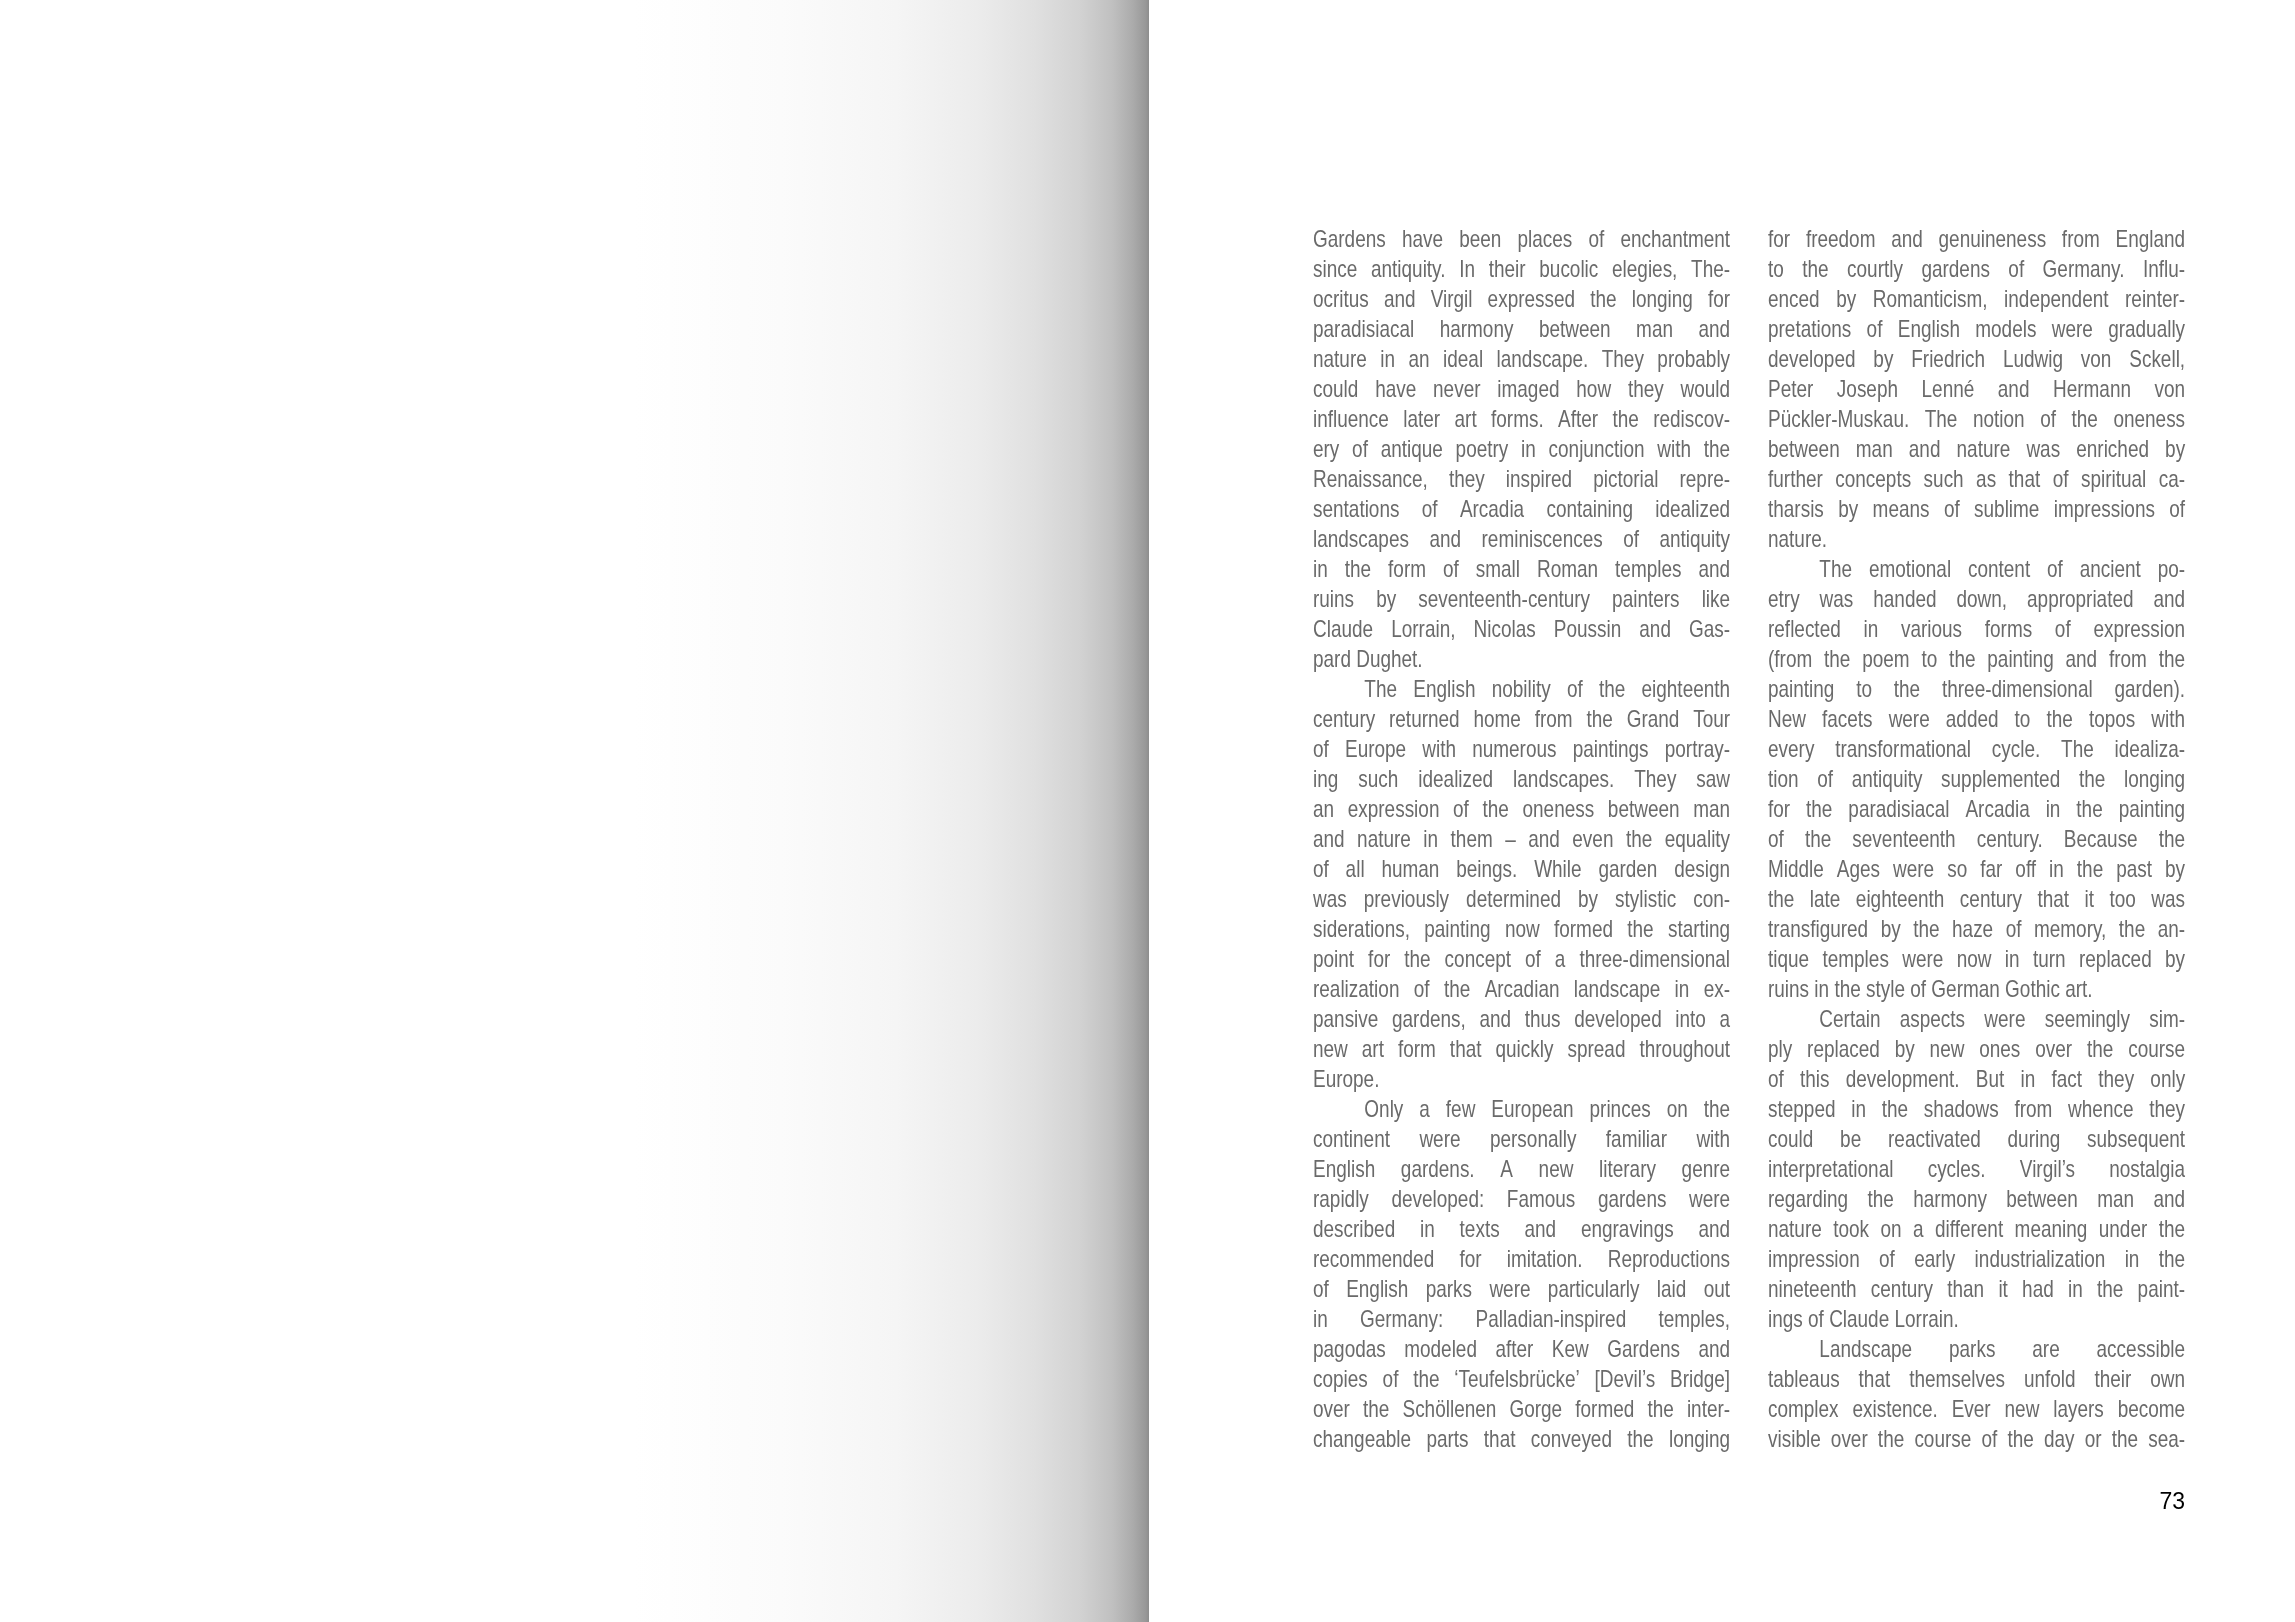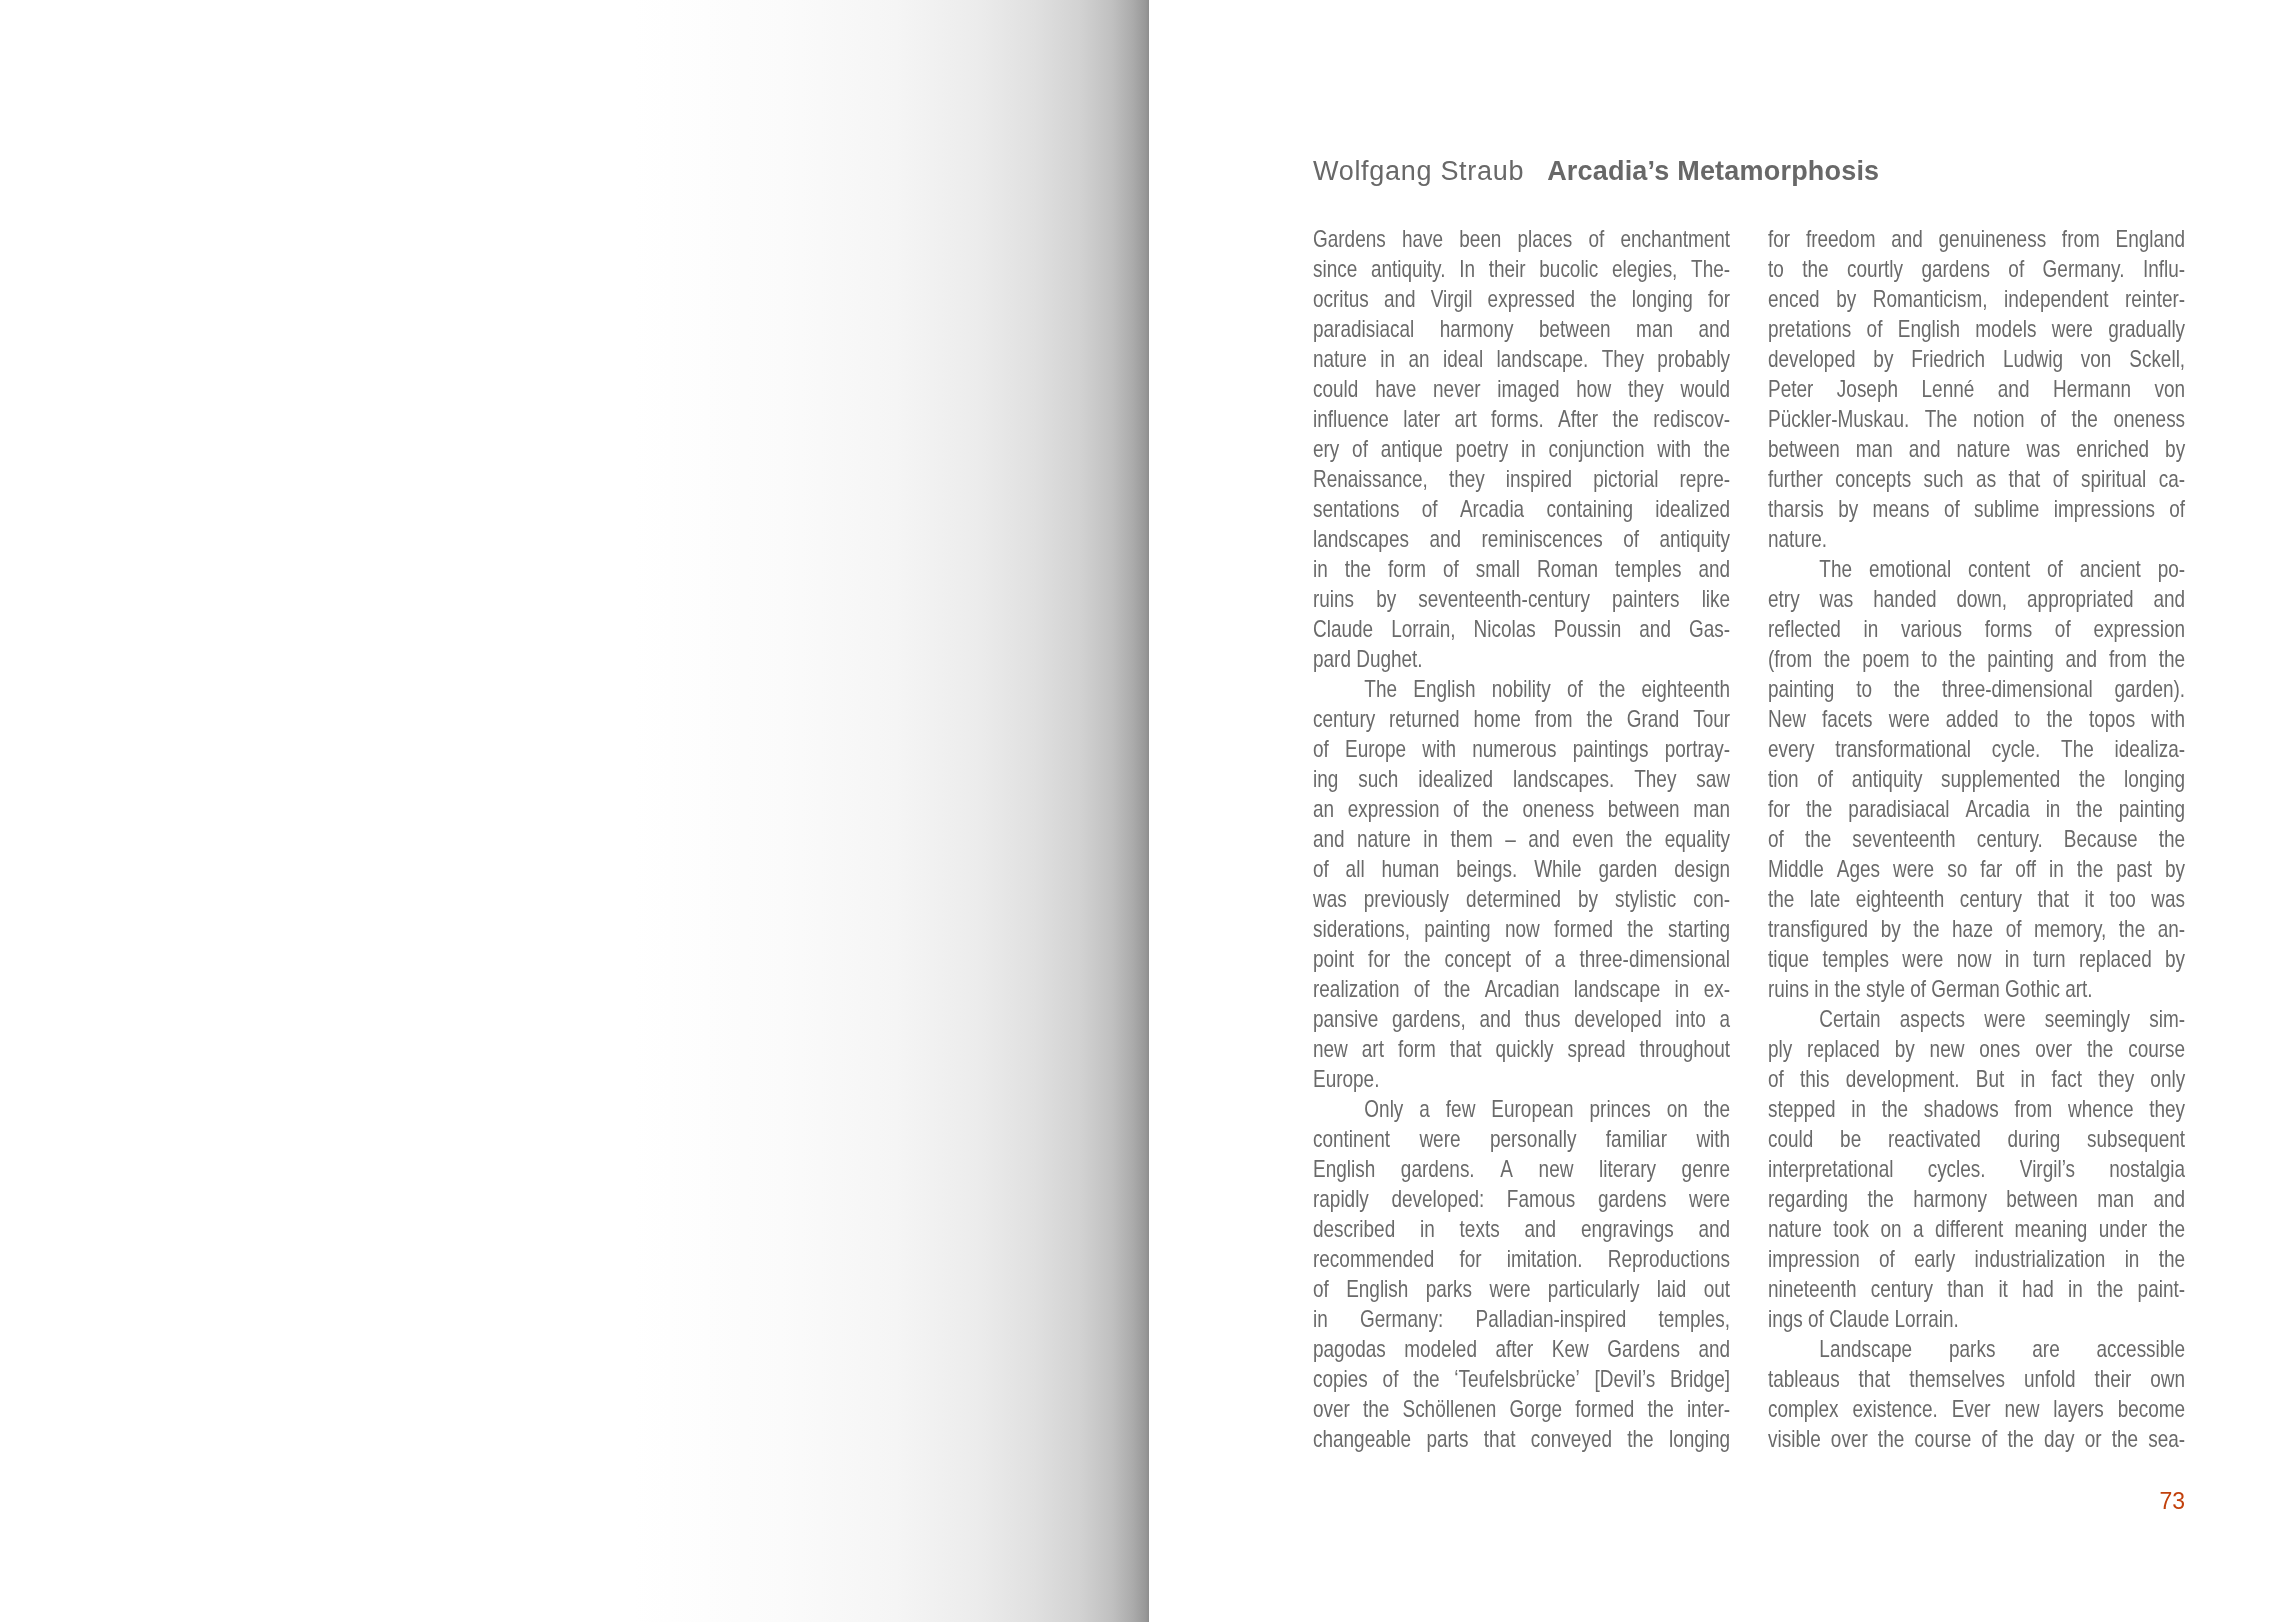--- a/index.html
+++ b/index.html
@@ -66,33 +66,30 @@
   }
   .line.indent { padding-left: 65px; }
 
   .page-number {
     position: absolute;
     left: 1768px; top: 1489px;
     width: 417px;
     text-align: right;
     font-size: 23px;
     line-height: 25px;
-    color: #c2410c;
+    color: #000000;
   }
 </style>
 </head>
 <body>
 
 <div class="spread">
   <div class="left-page"></div>
   <div class="right-page"></div>
 
-  <div class="article-header">
-    <span class="author">Wolfgang Straub</span><span class="work">Arcadia’s Metamorphosis</span>
-  </div>
 
   <div class="col col-left">
       <div class="line">
         <span>Gardens</span>
         <span>have</span>
         <span>been</span>
         <span>places</span>
         <span>of</span>
         <span>enchantment</span>
       </div>

